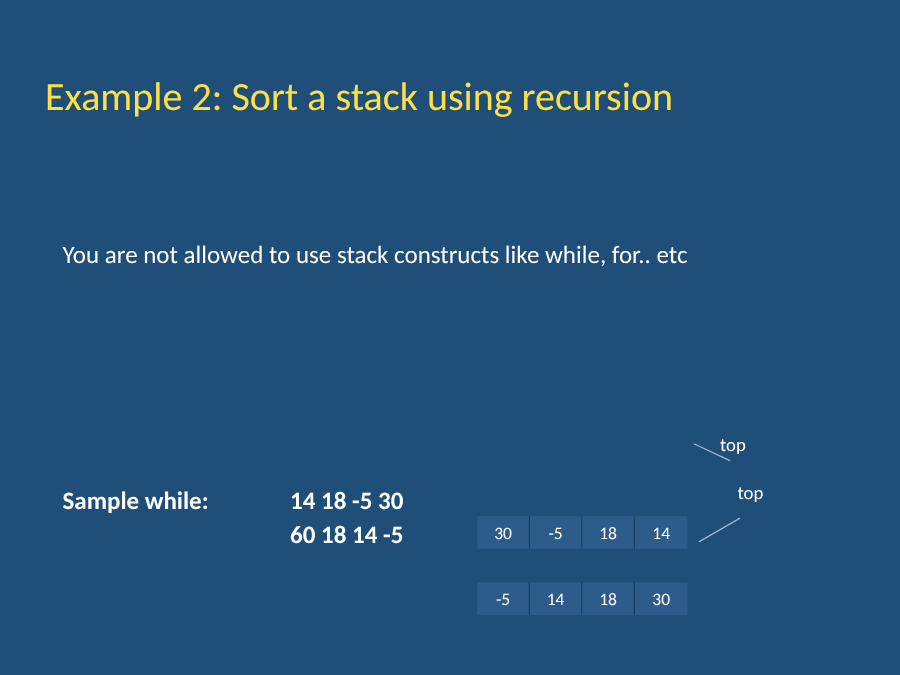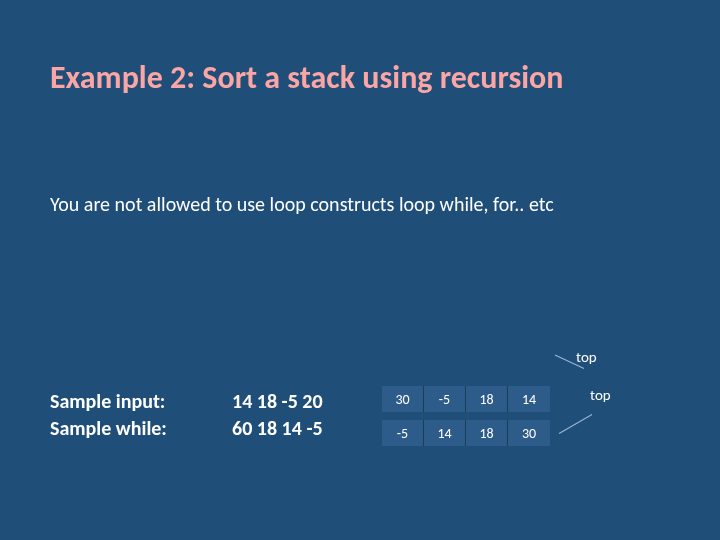--- a/index.html
+++ b/index.html
@@ -5,26 +5,26 @@
   * { margin: 0; padding: 0; box-sizing: border-box; }
   body {
     width: 720px;
     height: 540px;
     background: #1f4e79;
     font-family: Calibri, Arial, sans-serif;
     position: relative;
     overflow: hidden;
   }
   .title {
-    color: #fca5a5;
+    color: #fde047;
     font-size: 32px;
-    font-weight: bold;
+    font-weight: normal;
     position: absolute;
     top: 58px;
-    left: 50px;
+    left: 36px;
   }
   .subtitle {
     color: #ffffff;
     font-size: 20px;
     position: absolute;
     top: 192px;
     left: 50px;
   }
   .sample-labels {
     position: absolute;
@@ -45,20 +45,21 @@
     line-height: 1.35;
   }
   .stack-area {
     position: absolute;
     top: 386px;
     left: 382px;
   }
   .stack-row {
     display: flex;
     margin-bottom: 8px;
+    margin-top: 27px;
   }
   .cell {
     width: 42px;
     height: 26px;
     background: #2e5c8a;
     color: #ffffff;
     font-size: 14px;
     display: flex;
     align-items: center;
     justify-content: center;
@@ -98,29 +99,28 @@
     background: #9db8d4;
     transform: rotate(-30deg);
     transform-origin: right center;
   }
 </style>
 </head>
 <body>
 
 <div class="title">Example 2: Sort a stack using recursion</div>
 
-<div class="subtitle">You are not allowed to use loop constructs loop while, for.. etc</div>
+<div class="subtitle">You are not allowed to use stack constructs like while, for.. etc</div>
 
 <div class="sample-labels">
-  <div>Sample input:</div>
   <div>Sample while:</div>
 </div>
 
 <div class="sample-values">
-  <div>14 18 -5 20</div>
+  <div>14 18 -5 30</div>
   <div>60 18 14 -5</div>
 </div>
 
 <div class="top-label-1">top</div>
 <div class="arrow-line-1"></div>
 
 <div class="top-label-2">top</div>
 <div class="arrow-line-2"></div>
 
 <div class="stack-area">

